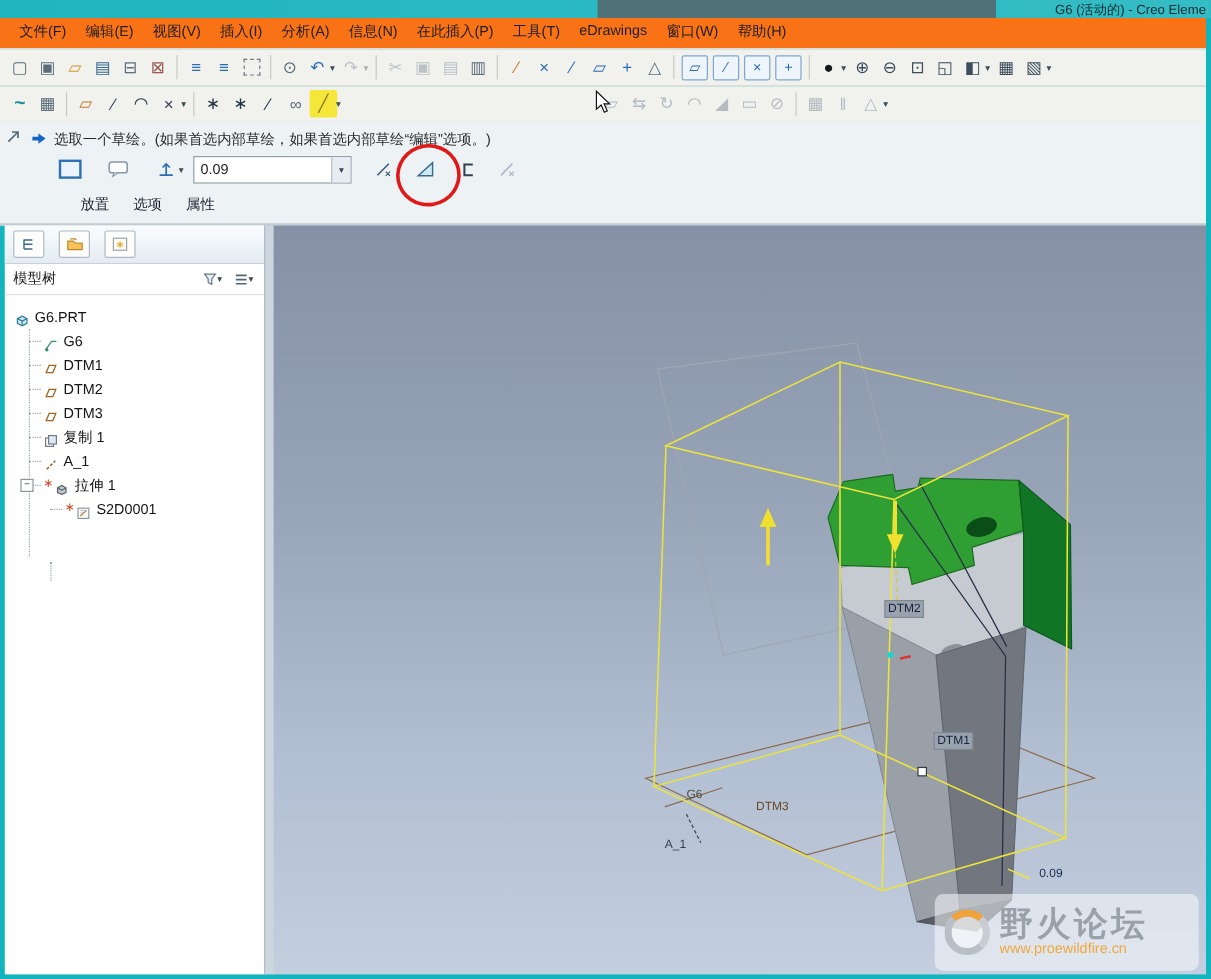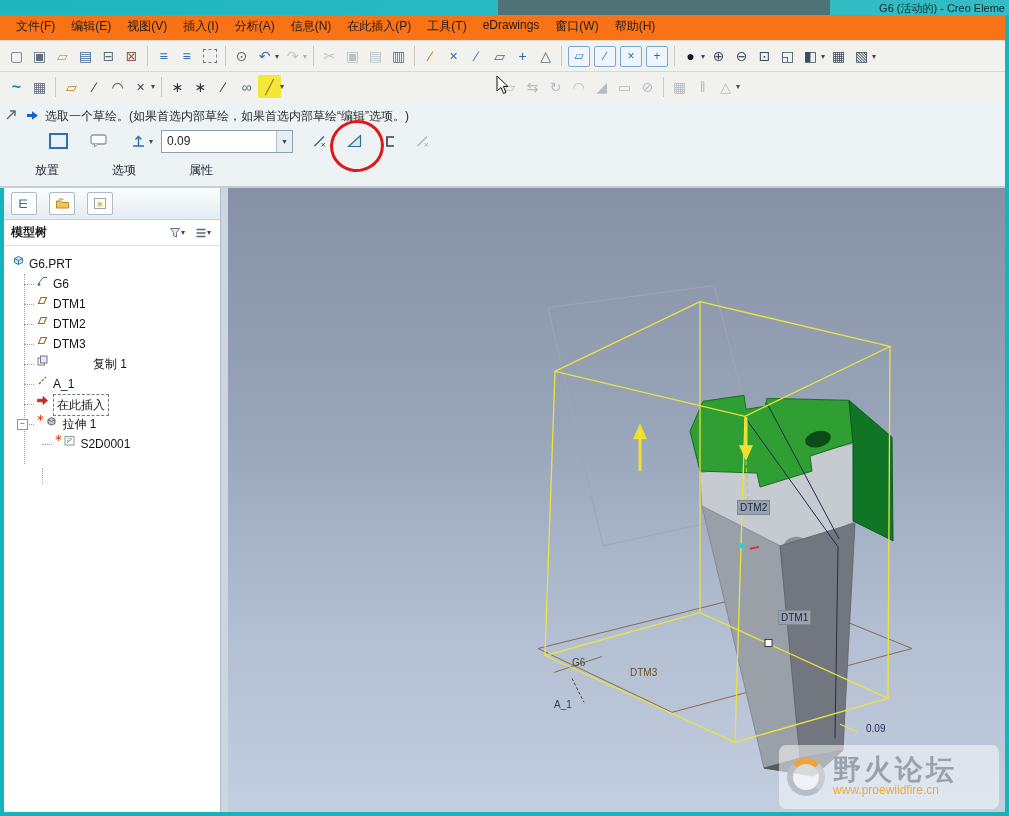--- a/index.html
+++ b/index.html
@@ -35,38 +35,38 @@
             font-size:12px;color:#2a2a2a;}
   .dash-controls{position:absolute;left:46px;top:26px;height:28px;display:flex;align-items:center;}
   .dbtn{width:24px;height:23px;display:flex;align-items:center;justify-content:center;flex:0 0 auto;}
   .dbtn.disabled{opacity:.4;}
   .collector-box{width:15px;height:12px;border:2px solid #2f6fb4;background:#eaf3fb;}
   .combo{display:flex;width:130px;height:21px;background:#fff;border:1px solid #8fa0ac;
          align-items:center;flex:0 0 auto;margin:0 14px 0 6px;}
   .combo-text{flex:1;padding:0 5px;font-size:12px;color:#1c1c1c;}
   .combo-btn{width:15px;height:100%;background:#e7edf2;border-left:1px solid #b5c0ca;
              font-size:8px;display:flex;align-items:center;justify-content:center;color:#345;}
-  .dash-tabs{position:absolute;left:32px;top:61px;display:flex;gap:33px;}
+  .dash-tabs{position:absolute;left:64px;top:61px;display:flex;}
   .dash-tab{font-size:12px;color:#18222e;width:30px;text-align:center;margin-right:14px;}
   .red-ellipse{position:absolute;left:330px;top:120px;width:48px;height:46px;
                border:3px solid #e01818;border-radius:50%;transform:rotate(-10deg);z-index:40;}
   
   .left-panel{position:absolute;left:4px;top:188px;width:216px;bottom:4px;background:#ffffff;
               border-right:1px solid #b9c3cc;display:flex;flex-direction:column;}
   .nav-tabs{height:27px;background:linear-gradient(#fafdfe,#e3ecf1);border-bottom:1px solid #c6d2da;
             display:flex;align-items:center;gap:12px;padding:2px 7px;}
   .nav-btn{width:24px;height:21px;background:#fdfdfc;border:1px solid #aebac4;border-radius:2px;
            display:flex;align-items:center;justify-content:center;}
   .tree-header{height:25px;border-bottom:1px solid #dfe4e9;display:flex;align-items:center;
                padding:0 7px;font-size:12px;color:#1d1d1d;gap:8px;}
-  .th-title{flex:0 0 auto;font-weight:bold;}
+  .th-title{flex:0 0 auto;}
   .th-spacer{flex:1;}
   .th-btn{display:flex;align-items:center;gap:1px;}
   .tree-body{flex:1;position:relative;padding-top:8px;font-size:12px;color:#141414;overflow:hidden;}
-  .trow{height:20px;line-height:20px;position:relative;white-space:nowrap;display:flex;align-items:flex-start;}
+  .trow{height:20px;line-height:20px;position:relative;white-space:nowrap;display:flex;align-items:flex-end;}
   .trow .ticon{display:inline-flex;width:13px;height:13px;margin-right:4px;flex:0 0 auto;}
   .trow .tmark{color:#d43c14;font-size:10px;margin-right:1px;margin-top:-6px;flex:0 0 auto;}
   .trow .tlabel{color:#141414;}
   .trow .tlabel.selected{border:1px dashed #6f7a84;padding:0 3px;}
   .exp{position:absolute;left:13px;top:5px;width:9px;height:9px;border:1px solid #8a949c;
        background:#fff;font-size:8px;line-height:7px;text-align:center;color:#333;}
   .conn-v{position:absolute;border-left:1px dotted #9aa4ac;width:0;}
   .conn-h{position:absolute;border-top:1px dotted #9aa4ac;height:0;}
   .splitter{position:absolute;left:220px;top:188px;width:8px;bottom:4px;background:#ccd6de;
             border-left:1px solid #b2bcc6;}
@@ -338,47 +338,38 @@
       </div>
       <div class="trow" style="padding-left: 32px;">
         <div class="conn-h" style="left: 20px; top: 10px; width: 10px;"></div>
         <span class="ticon">
           <svg width="13" height="13" viewBox="0 0 13 13">
             <path d="M2.5,9.5 L5,3.5 L10.5,3.5 L8,9.5 Z" fill="none" stroke="#a5631f" stroke-width="1.1"></path>
           </svg>
         </span>
         <span class="tlabel">DTM3</span>
       </div>
-      <div class="trow" style="padding-left: 32px; gap: 40px;">
+      <div class="trow" style="padding-left: 32px;">
         <div class="conn-h" style="left: 20px; top: 10px; width: 10px;"></div>
         <span class="ticon">
           <svg width="13" height="13" viewBox="0 0 13 13">
             <rect x="2" y="4" width="6.5" height="7" fill="#ffffff" stroke="#778"></rect>
             <rect x="4.5" y="2" width="6.5" height="7" fill="#dceaf4" stroke="#778"></rect>
           </svg>
         </span>
         <span class="tlabel">复制 1</span>
       </div>
       <div class="trow" style="padding-left: 32px;">
         <div class="conn-h" style="left: 20px; top: 10px; width: 10px;"></div>
         <span class="ticon">
           <svg width="13" height="13" viewBox="0 0 13 13">
             <line x1="3" y1="10" x2="10" y2="3" stroke="#8a5a1f" stroke-width="1.2" stroke-dasharray="2.5,1.5"></line>
           </svg>
         </span>
         <span class="tlabel">A_1</span>
-      </div>
-      <div class="trow" style="padding-left: 32px;">
-        <div class="conn-h" style="left: 20px; top: 10px; width: 10px;"></div>
-        <span class="ticon">
-          <svg width="13" height="13" viewBox="0 0 13 13">
-            <path d="M1.5,5.2 L7,5.2 L7,2.5 L11.5,6.5 L7,10.5 L7,7.8 L1.5,7.8 Z" fill="#d42a1e" stroke="#8a1a12" stroke-width="0.6"></path>
-          </svg>
-        </span>
-        <span class="tlabel selected">在此插入</span>
       </div>
       <div class="trow" style="padding-left: 32px;">
         <div class="conn-h" style="left: 20px; top: 10px; width: 10px;"></div>
         <span class="exp">−</span>
         <span class="tmark">∗</span>
         <span class="ticon">
           <svg width="13" height="13" viewBox="0 0 13 13">
             <path d="M3,5.5 L6.5,3.5 L10,5.5 L10,9.5 L6.5,11 L3,9.5 Z" fill="#c3cad1" stroke="#5a626b"></path>
             <path d="M3,5.5 L6.5,7.5 L10,5.5" fill="none" stroke="#5a626b"></path>
           </svg>

